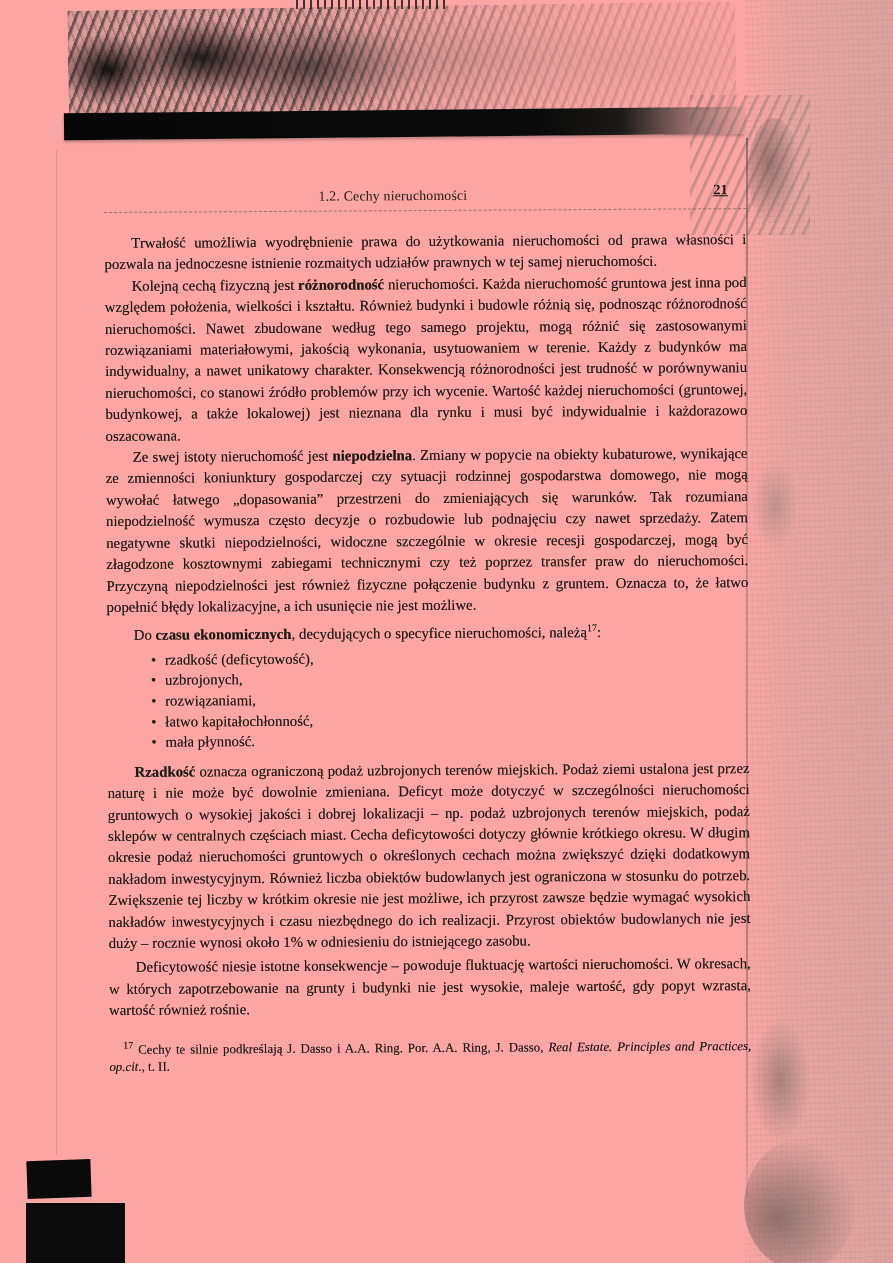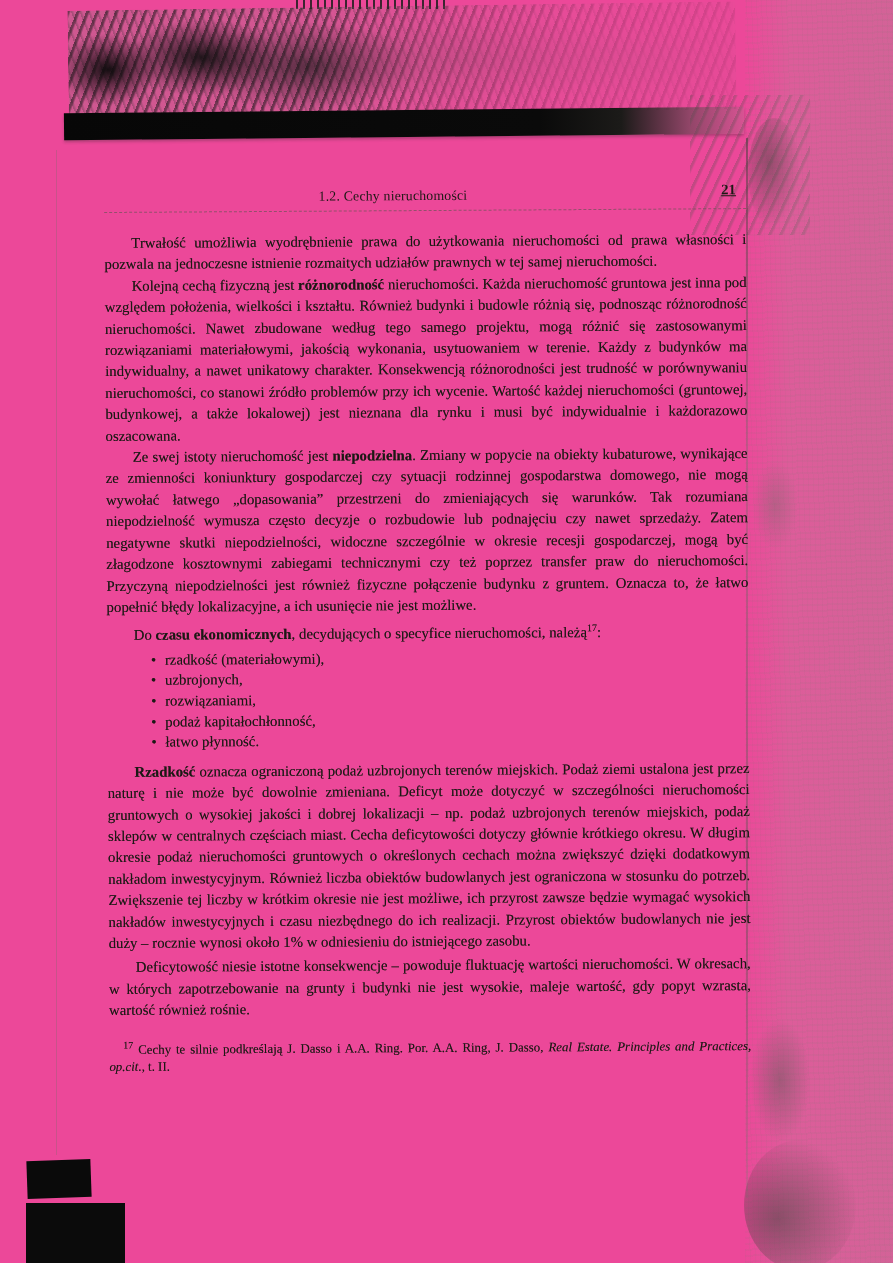--- a/index.html
+++ b/index.html
@@ -1,20 +1,20 @@
 <!DOCTYPE html>
 <html><head>
 <meta charset="utf-8">
 <style>
   html,body{
     margin:0;padding:0;width:893px;height:1263px;
     background:#f7f6f3;overflow:hidden;
     font-family:"Liberation Serif","DejaVu Serif",serif;
   }
-  .scan-page{position:absolute;inset:0;background:#ec4899;}
+  .scan-page{position:absolute;inset:0;background:#fca5a5;}
 
   
   .scan-stripes{position:absolute;left:296px;top:0;width:150px;height:9px;
     background:repeating-linear-gradient(90deg, rgba(30,30,30,.85) 0 2px, rgba(30,30,30,0) 2px 7px);}
   .scan-smudge{position:absolute;left:68px;top:6px;width:668px;height:108px;
     transform:rotate(-0.8deg);
     background:
       radial-gradient(ellipse 70px 50px at 6% 55%, rgba(10,10,10,.95), rgba(10,10,10,0) 72%),
       radial-gradient(ellipse 110px 55px at 20% 45%, rgba(15,15,15,.9), rgba(15,15,15,0) 70%),
       radial-gradient(ellipse 150px 60px at 36% 55%, rgba(25,25,25,.65), rgba(25,25,25,0) 75%),
@@ -46,21 +46,21 @@
   .b4{left:744px;top:1140px;width:112px;height:130px;background:radial-gradient(ellipse at 30% 60%, rgba(70,68,64,.55), rgba(70,68,64,0) 75%);}
   .corner-a{position:absolute;left:27px;top:1160px;width:64px;height:38px;background:#0a0a0a;transform:rotate(-2deg);}
   .corner-b{position:absolute;left:26px;top:1203px;width:99px;height:62px;background:#0b0b0b;}
 
   
   .content{position:absolute;left:104px;top:188px;width:642px;
     transform:rotate(-0.35deg);transform-origin:top left;color:#1c1915;}
   .running-header{position:relative;height:24px;border-bottom:1px dashed rgba(90,86,78,.6);
     font-size:13.8px;letter-spacing:.2px;}
   .running-title{position:absolute;left:45%;transform:translateX(-50%);top:2px;white-space:nowrap;}
-  .pagenum{position:absolute;right:10px;top:-3px;font-size:14.5px;font-weight:600;text-decoration:underline;}
+  .pagenum{position:absolute;right:18px;top:-3px;font-size:14.5px;font-weight:600;text-decoration:underline;}
   .bodytext{margin-top:20px;font-size:14.8px;line-height:21.4px;text-align:justify;
     text-shadow:0 0 .4px rgba(28,25,21,.6);}
   .bodytext p{margin:0;text-indent:27px;}
   p.sp{margin-top:7px;}
   p.sp2{margin-top:9px;}
   p.sp3{margin-top:3px;}
   b{font-weight:bold;font-family:Liberation Serif, serif;}
   i{font-style:italic;}
   sup{font-size:10px;line-height:0;}
   ul.features{list-style:none;margin:3px 0 0 0;padding:0 0 0 44px;}
@@ -100,25 +100,25 @@
 
       <p>Trwałość umożliwia wyodrębnienie prawa do użytkowania nieruchomości od prawa własności i pozwala na jednoczesne istnienie rozmaitych udziałów prawnych w tej samej nieruchomości.</p>
 
       <p><span>Kolejną cechą fizyczną jest </span><b>różnorodność</b><span> nieruchomości. Każda nieruchomość gruntowa jest inna pod względem położenia, wielkości i kształtu. Również budynki i budowle różnią się, podnosząc różnorodność nieruchomości. Nawet zbudowane według tego samego projektu, mogą różnić się zastosowanymi rozwiązaniami materiałowymi, jakością wykonania, usytuowaniem w terenie. Każdy z budynków ma indywidualny, a nawet unikatowy charakter. Konsekwencją różnorodności jest trudność w porównywaniu nieruchomości, co stanowi źródło problemów przy ich wycenie. Wartość każdej nieruchomości (gruntowej, budynkowej, a także lokalowej) jest nieznana dla rynku i musi być indywidualnie i każdorazowo oszacowana.</span></p>
 
       <p><span>Ze swej istoty nieruchomość jest </span><b>niepodzielna</b><span>. Zmiany w popycie na obiekty kubaturowe, wynikające ze zmienności koniunktury gospodarczej czy sytuacji rodzinnej gospodarstwa domowego, nie mogą wywołać łatwego „dopasowania” przestrzeni do zmieniających się warunków. Tak rozumiana niepodzielność wymusza często decyzje o rozbudowie lub podnajęciu czy nawet sprzedaży. Zatem negatywne skutki niepodzielności, widoczne szczególnie w okresie recesji gospodarczej, mogą być złagodzone kosztownymi zabiegami technicznymi czy też poprzez transfer praw do nieruchomości. Przyczyną niepodzielności jest również fizyczne połączenie budynku z gruntem. Oznacza to, że łatwo popełnić błędy lokalizacyjne, a ich usunięcie nie jest możliwe.</span></p>
 
       <p class="sp"><span>Do </span><b>czasu ekonomicznych</b><span>, decydujących o specyfice nieruchomości, należą</span><sup>17</sup><span>:</span></p>
 
       <ul class="features">
-        <li><span class="bullet">•</span><span>rzadkość (materiałowymi),</span></li>
+        <li><span class="bullet">•</span><span>rzadkość (deficytowość),</span></li>
         <li><span class="bullet">•</span><span>uzbrojonych,</span></li>
         <li><span class="bullet">•</span><span>rozwiązaniami,</span></li>
-        <li><span class="bullet">•</span><span>podaż kapitałochłonność,</span></li>
-        <li><span class="bullet">•</span><span>łatwo płynność.</span></li>
+        <li><span class="bullet">•</span><span>łatwo kapitałochłonność,</span></li>
+        <li><span class="bullet">•</span><span>mała płynność.</span></li>
       </ul>
 
       <p class="sp2"><b>Rzadkość</b><span> oznacza ograniczoną podaż uzbrojonych terenów miejskich. Podaż ziemi ustalona jest przez naturę i nie może być dowolnie zmieniana. Deficyt może dotyczyć w szczególności nieruchomości gruntowych o wysokiej jakości i dobrej lokalizacji – np. podaż uzbrojonych terenów miejskich, podaż sklepów w centralnych częściach miast. Cecha deficytowości dotyczy głównie krótkiego okresu. W długim okresie podaż nieruchomości gruntowych o określonych cechach można zwiększyć dzięki dodatkowym nakładom inwestycyjnym. Również liczba obiektów budowlanych jest ograniczona w stosunku do potrzeb. Zwiększenie tej liczby w krótkim okresie nie jest możliwe, ich przyrost zawsze będzie wymagać wysokich nakładów inwestycyjnych i czasu niezbędnego do ich realizacji. Przyrost obiektów budowlanych nie jest duży – rocznie wynosi około 1% w odniesieniu do istniejącego zasobu.</span></p>
 
       <p class="sp3">Deficytowość niesie istotne konsekwencje – powoduje fluktuację wartości nieruchomości. W okresach, w których zapotrzebowanie na grunty i budynki nie jest wysokie, maleje wartość, gdy popyt wzrasta, wartość również rośnie.</p>
 
     </div>
 
     <div class="footnote">
       <p><sup>17</sup><span> Cechy te silnie podkreślają J. Dasso i A.A. Ring. Por. A.A. Ring, J. Dasso, </span><i>Real Estate. Principles and Practices, op.cit.</i><span>, t. II.</span></p>

